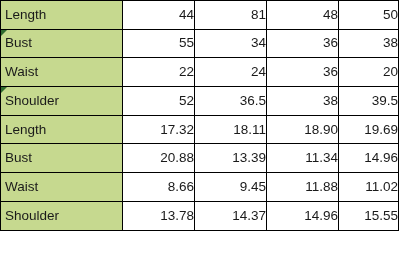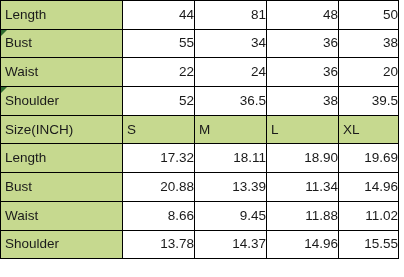--- a/index.html
+++ b/index.html
@@ -93,27 +93,20 @@
     </tr>
 
     <tr>
       <td class="cell-green marker">Shoulder</td>
       <td class="cell-white">52</td>
       <td class="cell-white">36.5</td>
       <td class="cell-white">38</td>
       <td class="cell-white">39.5</td>
     </tr>
 
-    <tr>
-      <td class="cell-green">Size(INCH)</td>
-      <td class="cell-green">S</td>
-      <td class="cell-green">M</td>
-      <td class="cell-green">L</td>
-      <td class="cell-green">XL</td>
-    </tr>
 
     <tr>
       <td class="cell-green">Length</td>
       <td class="cell-white">17.32</td>
       <td class="cell-white">18.11</td>
       <td class="cell-white">18.90</td>
       <td class="cell-white">19.69</td>
     </tr>
 
     <tr>

